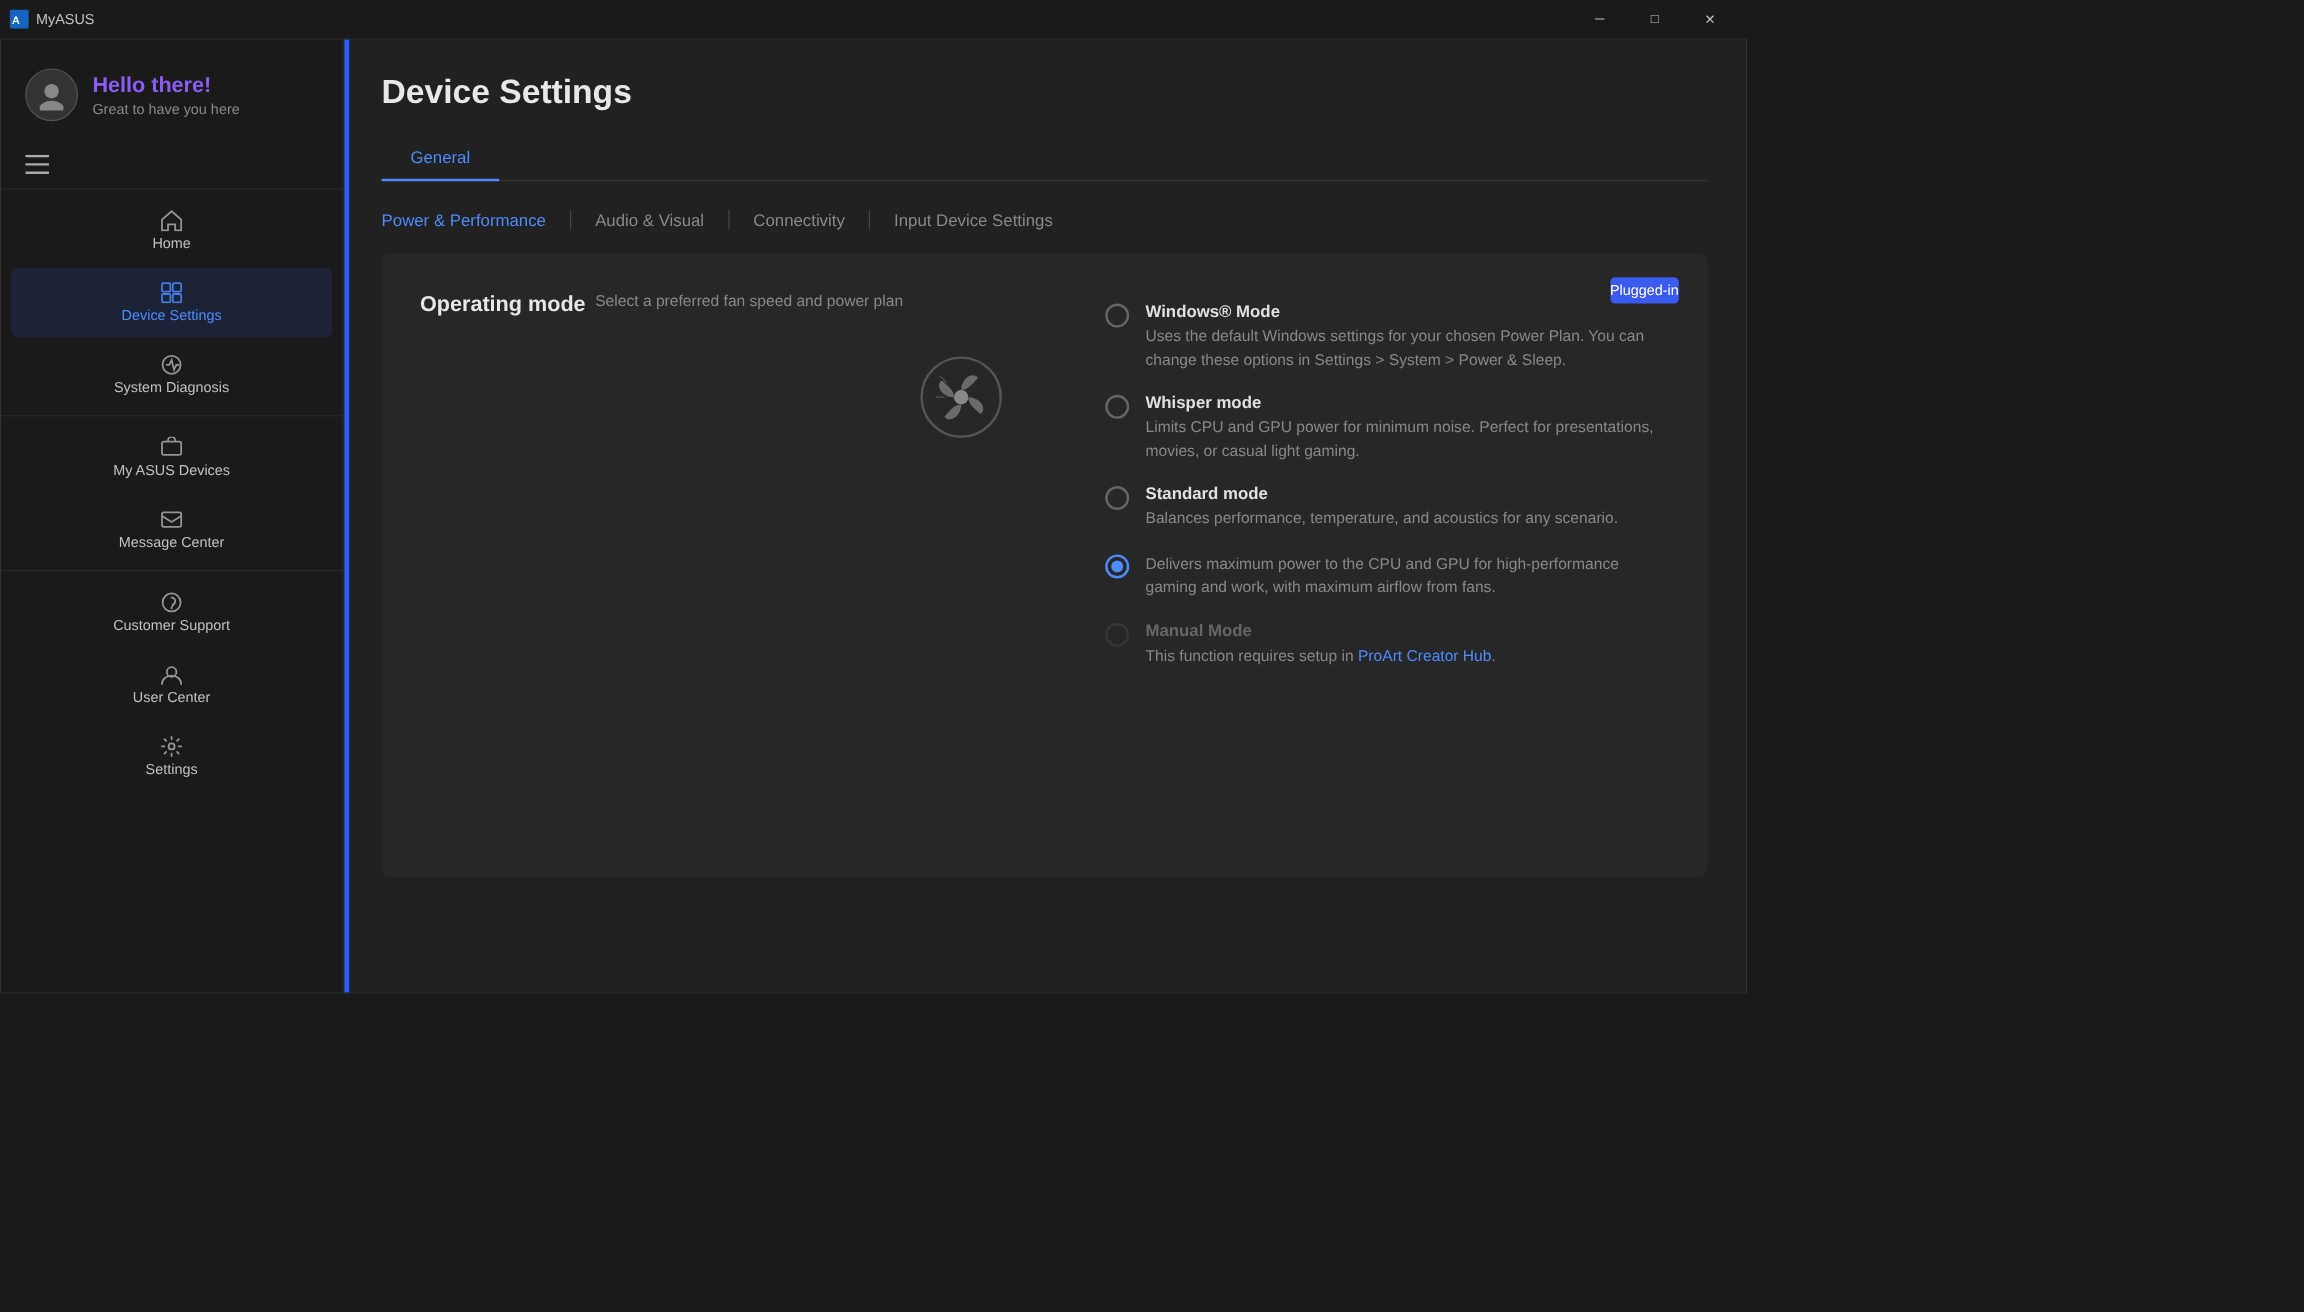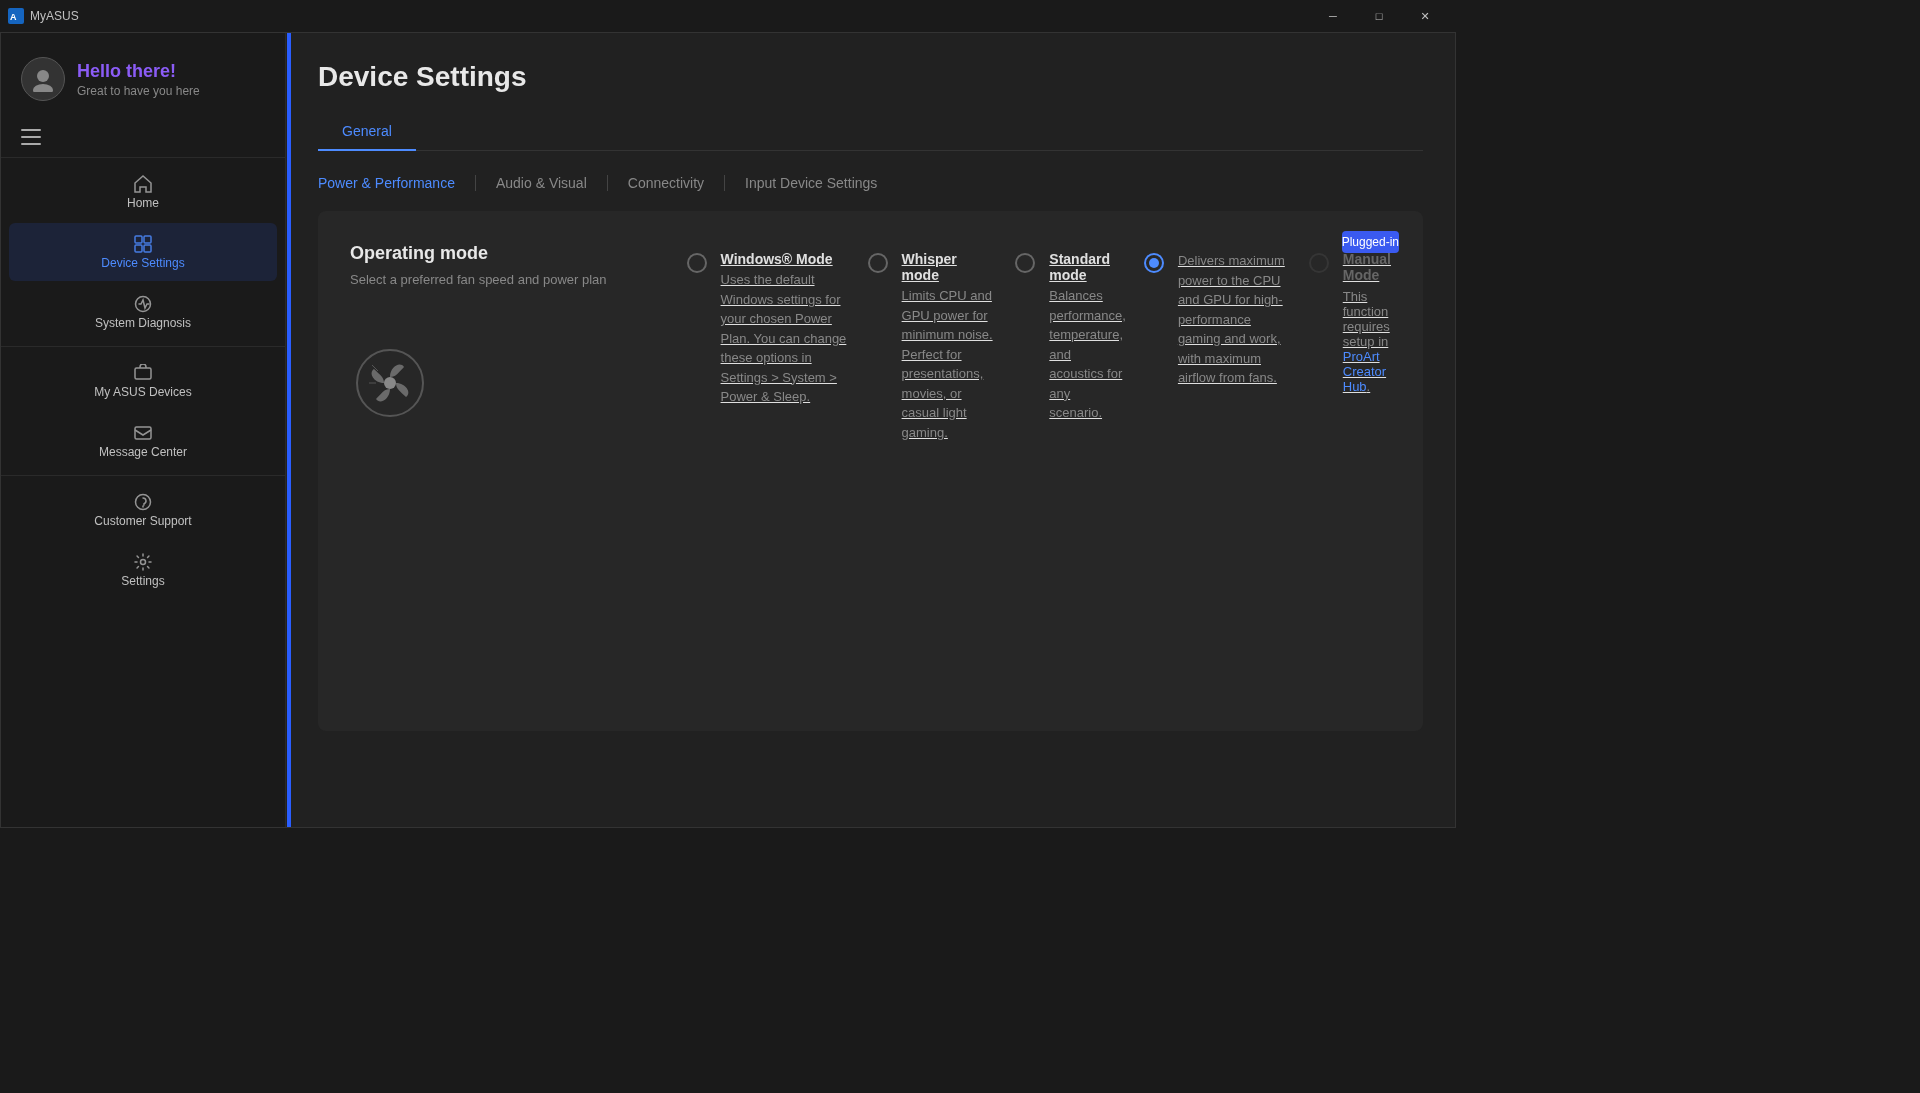--- a/index.html
+++ b/index.html
@@ -230,21 +230,21 @@
       padding: 32px;
       display: flex;
       gap: 80px;
       align-items: flex-start;
       min-height: 520px;
       position: relative;
     }
 
     .card-left {
       display: flex;
-      flex-direction: column;
+      flex-direction: row;
       align-items: flex-start;
       gap: 8px;
       min-width: 220px;
     }
     .op-mode-title {
       font-size: 18px;
       font-weight: 600;
       color: #e8e8e8;
     }
     .op-mode-sub {
@@ -267,24 +267,23 @@
       background: #3a5af0;
       color: #fff;
       font-size: 12px;
       padding: 4px 0;
       border-radius: 4px;
     }
 
     .card-right {
       flex: 1;
       display: flex;
-      flex-direction: row;
+      flex-direction: column;
       gap: 18px;
       padding-top: 8px;
-      text-decoration: underline;
     }
 
     .mode-option {
       display: flex;
       align-items: flex-start;
       gap: 14px;
       cursor: pointer;
     }
     .radio-outer {
       width: 20px;
@@ -460,20 +459,29 @@
     <div class="nav-item">
       <div class="nav-icon">
         <svg width="18" height="18" viewBox="0 0 18 18" fill="none">
           <circle cx="9" cy="9" r="7.5" stroke="#aaa" stroke-width="1.5"></circle>
           <path d="M9 13v1M9 5a3 3 0 011 5.83V12" stroke="#aaa" stroke-width="1.5" stroke-linecap="round"></path>
         </svg>
       </div>
       <span>Customer Support</span>
     </div>
 
+    <div class="nav-item">
+      <div class="nav-icon">
+        <svg width="18" height="18" viewBox="0 0 18 18" fill="none">
+          <circle cx="9" cy="7" r="4" stroke="#aaa" stroke-width="1.5" fill="none"></circle>
+          <path d="M1 17c0-4 3.6-7 8-7s8 3 8 7" stroke="#aaa" stroke-width="1.5" stroke-linecap="round"></path>
+        </svg>
+      </div>
+      <span>User Center</span>
+    </div>
 
     <div class="nav-item">
       <div class="nav-icon">
         <svg width="18" height="18" viewBox="0 0 18 18" fill="none">
           <circle cx="9" cy="9" r="2.5" stroke="#aaa" stroke-width="1.5"></circle>
           <path d="M9 1v2M9 15v2M1 9h2M15 9h2M3.05 3.05l1.41 1.41M13.54 13.54l1.41 1.41M3.05 14.95l1.41-1.41M13.54 4.46l1.41-1.41" stroke="#aaa" stroke-width="1.5" stroke-linecap="round"></path>
         </svg>
       </div>
       <span>Settings</span>
     </div>

